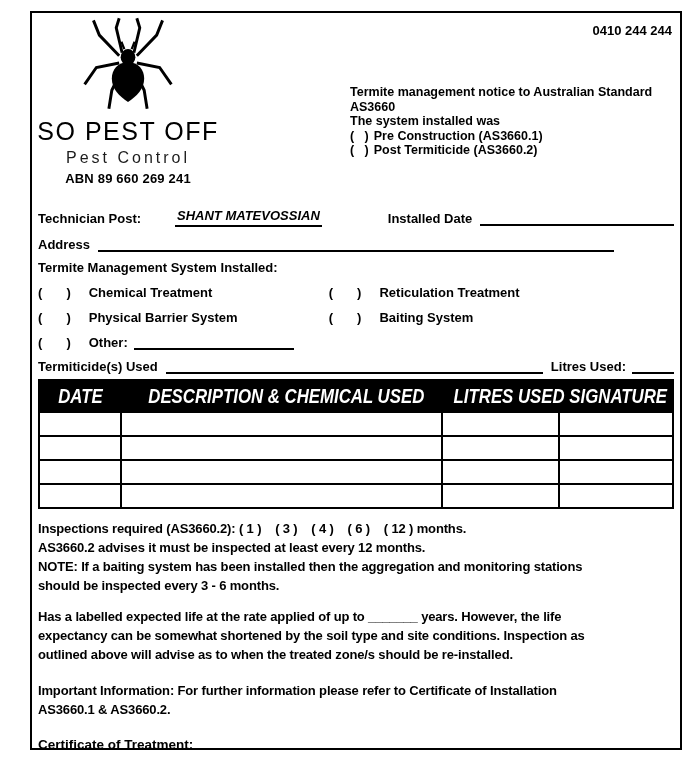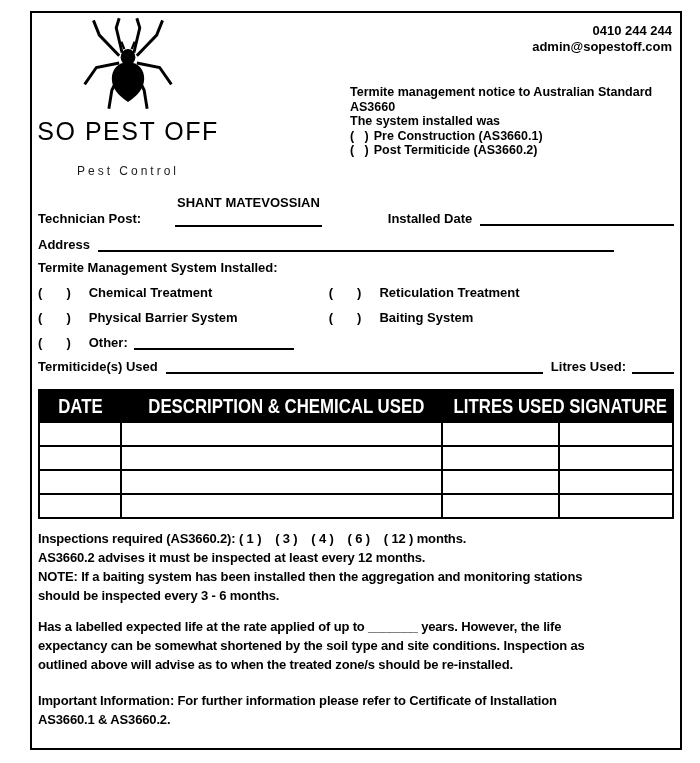--- a/index.html
+++ b/index.html
@@ -11,47 +11,47 @@
   .sheet{
     position:absolute;left:30px;top:11px;width:652px;height:739px;
     border:2px solid #000;box-sizing:border-box;padding:2px 6px;
     background:#fff;overflow:hidden;
   }
   
   .header{position:relative;height:188px;}
   .logo{position:absolute;left:-2px;top:1px;width:184px;text-align:center;}
   .logo svg{display:block;margin:0 auto;}
   .brand-name{font-size:25px;font-weight:normal;letter-spacing:1.5px;white-space:nowrap;margin-top:1px;}
-  .brand-tagline{font-size:12px;letter-spacing:3px;margin-top:18px;color:#1c1c1c;}
+  .brand-tagline{font-size:16px;letter-spacing:3px;margin-top:3px;color:#1c1c1c;}
   .brand-abn{font-size:13px;font-weight:bold;margin-top:4px;letter-spacing:.2px;}
   .contact{position:absolute;right:2px;top:8px;text-align:right;font-size:13px;font-weight:bold;line-height:15.5px;}
   .notice{position:absolute;left:312px;top:70px;width:330px;font-size:12.5px;font-weight:bold;line-height:14.6px;}
   .notice .heading{white-space:pre-line;}
   .notice-opt .box{display:inline-block;}
   .notice-opt .lbl{display:inline-block;margin-left:5px;}
   
   .row{display:flex;align-items:flex-end;font-weight:bold;font-size:13px;line-height:16px;}
   .uline{border-bottom:2px solid #000;align-self:flex-end;margin-bottom:1px;height:10px;}
   .flex1{flex:1;}
   .tech-row{height:24px;margin-top:0;}
   .tech-label{flex:0 0 137px;}
-  .tech-name{border-bottom:2px solid #000;padding:0 2px 14px 2px;}
+  .tech-name{border-bottom:2px solid #000;padding:0 2px 1px 2px;font-style:italic;}
   .date-label{margin-left:66px;}
   .addr-row{height:26px;}
   .section-heading{font-weight:bold;font-size:13px;margin-top:7px;height:16px;}
   .cb-row{height:25px;}
   .cb-box{flex:0 0 30px;letter-spacing:1px;}
   .cb-l1{flex:0 0 257px;padding-left:17px;box-sizing:border-box;}
   .cb-l2{padding-left:17px;}
   .other-line{width:160px;margin-left:6px;}
   .term-row{height:23px;margin-top:1px;}
   .litres-label{margin-left:8px;}
   .litres-line{width:42px;margin-left:6px;}
   
-  table.chem{width:100%;border-collapse:collapse;margin-top:14px;table-layout:fixed;}
+  table.chem{width:100%;border-collapse:collapse;margin-top:4px;table-layout:fixed;font-style:italic;}
   table.chem th{
     background:#000;color:#fff;height:30px;border:2px solid #000;
     font-weight:bold;padding:0;text-align:center;vertical-align:middle;
   }
   table.chem th span{display:inline-block;transform:scaleX(.84);transform-origin:center;
     font-size:20px;letter-spacing:0px;white-space:nowrap;}
   table.chem td{height:20px;border:2px solid #000;background:#fff;}
   .col-date{width:13%;}.col-desc{width:50.5%;}.col-litres{width:18.5%;}.col-sig{width:18%;}
   
   .para{font-weight:bold;font-size:13px;line-height:19px;letter-spacing:-.15px;white-space:pre-wrap;width:640px;}
@@ -84,25 +84,25 @@
           <g stroke="#000" stroke-width="3" fill="none">
             <path d="M65,45 L61,35"></path>
             <path d="M75,45 L79,35"></path>
           </g>
           <ellipse cx="70" cy="56" rx="10" ry="11" fill="#000"></ellipse>
           <path d="M70,63 C84,63 92,73 92,85 C92,99 82,109 70,117 C58,109 48,99 48,85 C48,73 56,63 70,63 Z" fill="#000"></path>
         </svg>
       </span>
       <div class="brand-name">SO PEST OFF</div>
       <div class="brand-tagline">Pest Control</div>
+      <div class="brand-abn">ABN 89 660 269 241</div>
     </div>
 
     <div class="contact">
       <div>0410 244 244</div>
-      <div>admin@sopestoff.com</div>
     </div>
 
     <div class="notice">
       <div class="heading">Termite management notice to Australian Standard
 AS3660</div>
       <div>The system installed was</div>
       <div class="notice-opt">
         <span class="box">(&nbsp;&nbsp;&nbsp;)</span><span class="lbl">Pre Construction (AS3660.1)</span>
       </div>
       <div class="notice-opt">

